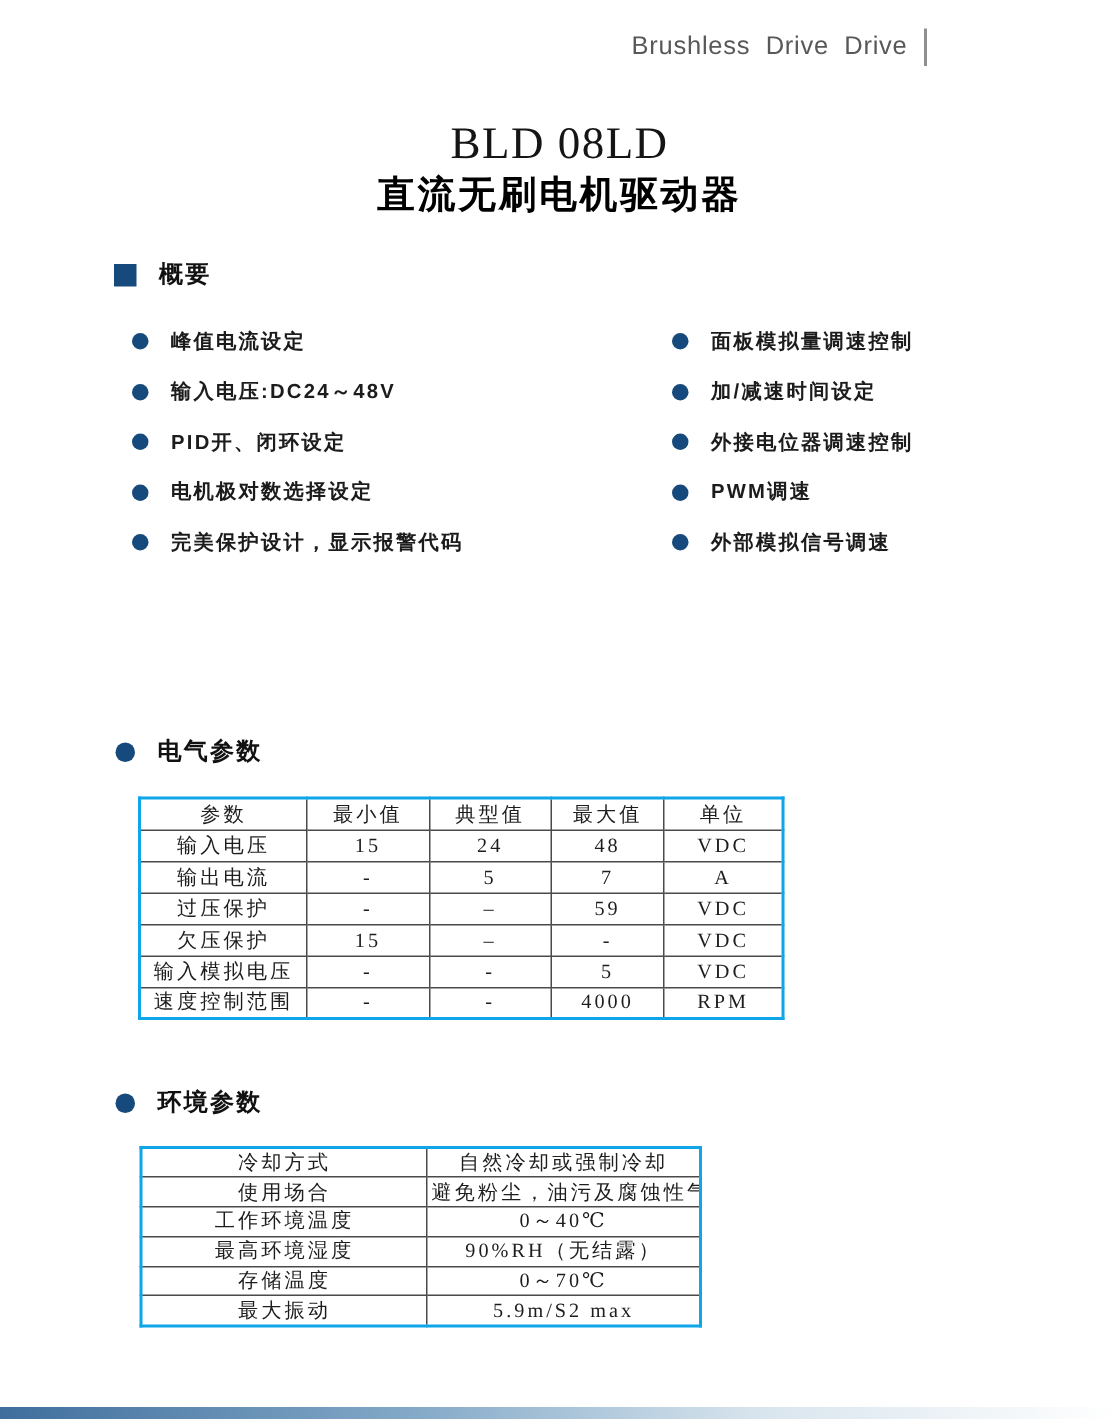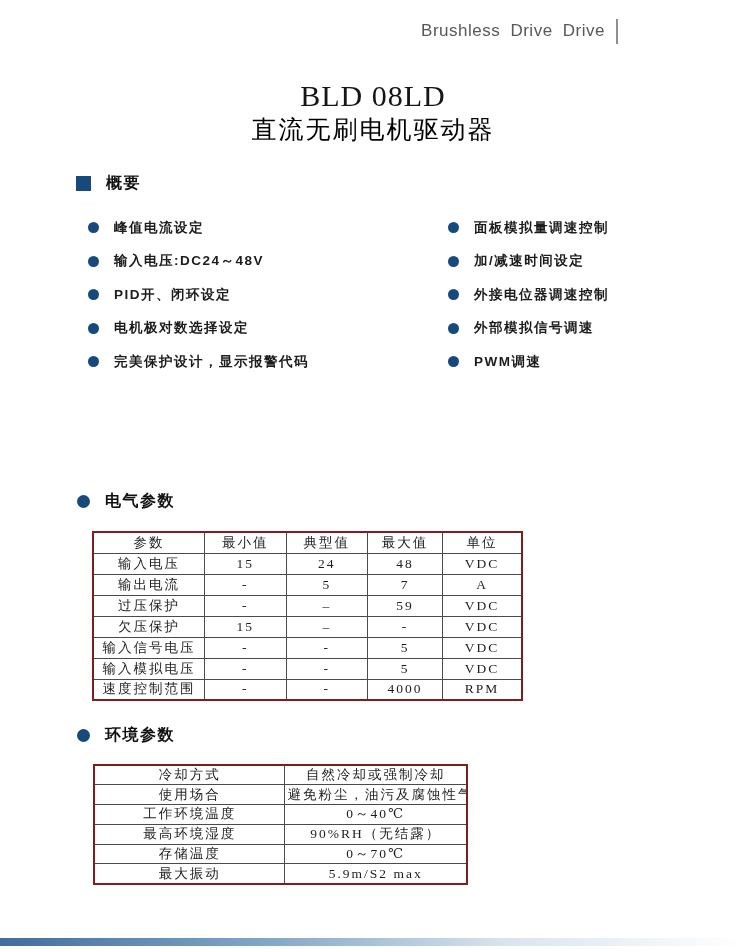--- a/index.html
+++ b/index.html
@@ -39,21 +39,21 @@
     font-family: "Liberation Serif", "DejaVu Serif", serif;
     font-size: 30px;
     color: #151515;
     letter-spacing: 1px;
   }
   .title-product {
     position: absolute;
     top: 113px; left: 0; width: 100%;
     text-align: center;
     font-size: 25px;
-    font-weight: normal;
+    font-weight: bold;
     color: #000000;
     letter-spacing: 2px;
   }
 
   
   .sec {
     position: absolute;
     display: flex;
     align-items: center;
     gap: 15px;
@@ -104,21 +104,21 @@
     letter-spacing: 1.5px;
     white-space: nowrap;
     text-align: right;
   }
 
   
   table {
     position: absolute;
     border-collapse: collapse;
     table-layout: fixed;
-    border: 2px solid #7f1d1d;
+    border: 2px solid #0ea5e9;
   }
   th, td {
     border: 1px solid #4a4a4a;
     text-align: center;
     vertical-align: middle;
     font-family: "Liberation Serif", "DejaVu Serif", serif;
     font-size: 13.5px;
     font-weight: normal;
     color: #1d1d1d;
     letter-spacing: 2px;
@@ -193,25 +193,25 @@
       <div class="feature-row">
         <span class="fdot"></span>
         <span class="ftext">加/减速时间设定</span>
       </div>
       <div class="feature-row">
         <span class="fdot"></span>
         <span class="ftext">外接电位器调速控制</span>
       </div>
       <div class="feature-row">
         <span class="fdot"></span>
+        <span class="ftext">PWM调速</span>
+      </div>
+      <div class="feature-row">
+        <span class="fdot"></span>
         <span class="ftext">外部模拟信号调速</span>
-      </div>
-      <div class="feature-row">
-        <span class="fdot"></span>
-        <span class="ftext">PWM调速</span>
       </div>
     </div>
 
 
   <div class="sec" id="sub-electrical">
     <span class="dot-lg"></span>
     <span class="sec-label">电气参数</span>
   </div>
 
   <table id="electrical-table">
@@ -247,27 +247,20 @@
           <td>VDC</td>
         </tr>
         <tr>
           <td>欠压保护</td>
           <td>15</td>
           <td>–</td>
           <td>-</td>
           <td>VDC</td>
         </tr>
         <tr>
-          <td>输入信号电压</td>
-          <td>-</td>
-          <td>-</td>
-          <td>5</td>
-          <td>VDC</td>
-        </tr>
-        <tr>
           <td>输入模拟电压</td>
           <td>-</td>
           <td>-</td>
           <td>5</td>
           <td>VDC</td>
         </tr>
         <tr>
           <td>速度控制范围</td>
           <td>-</td>
           <td>-</td>

